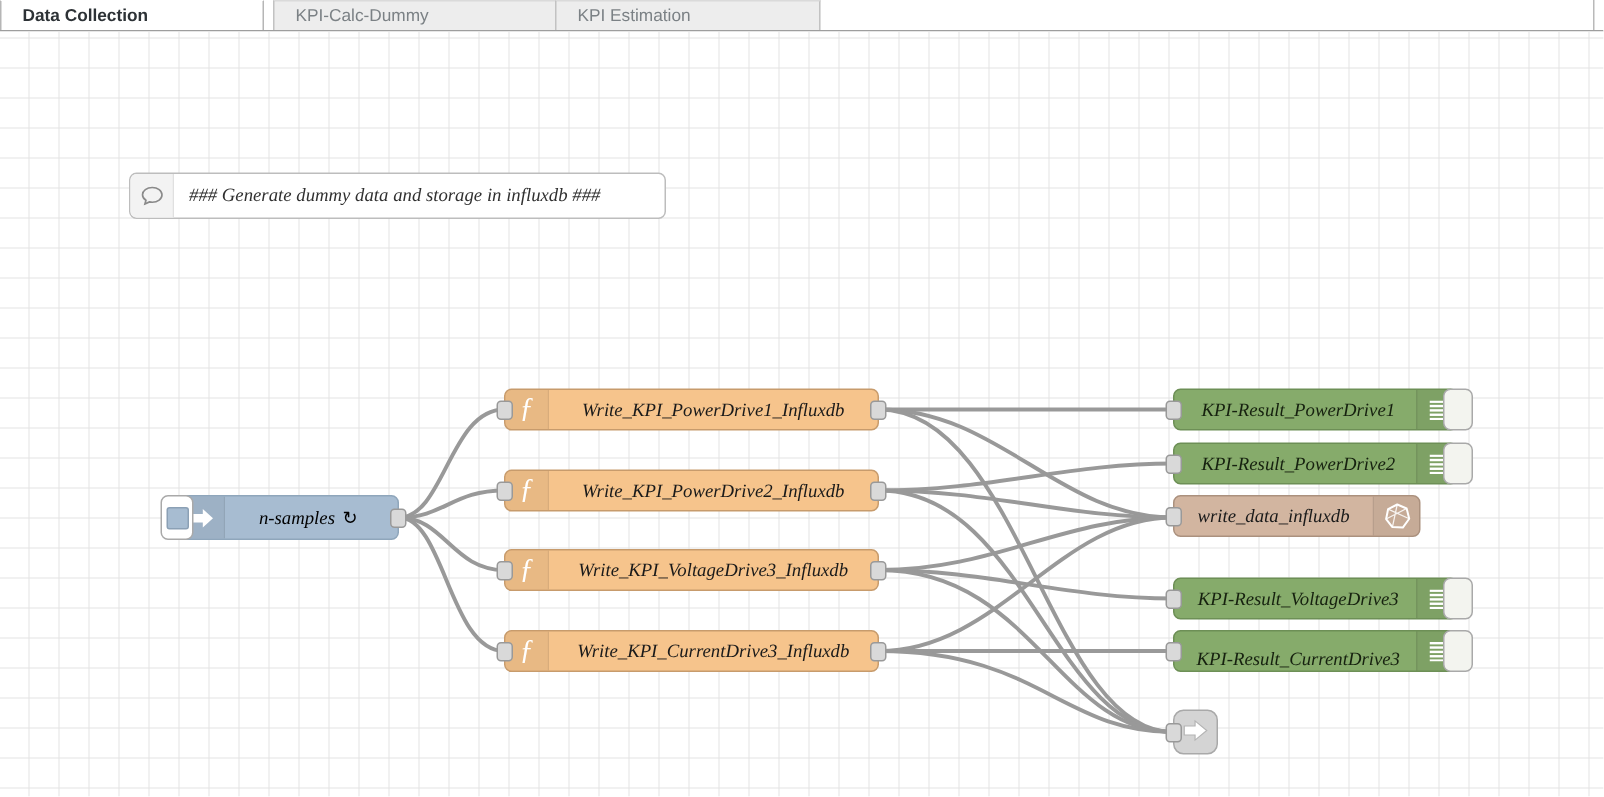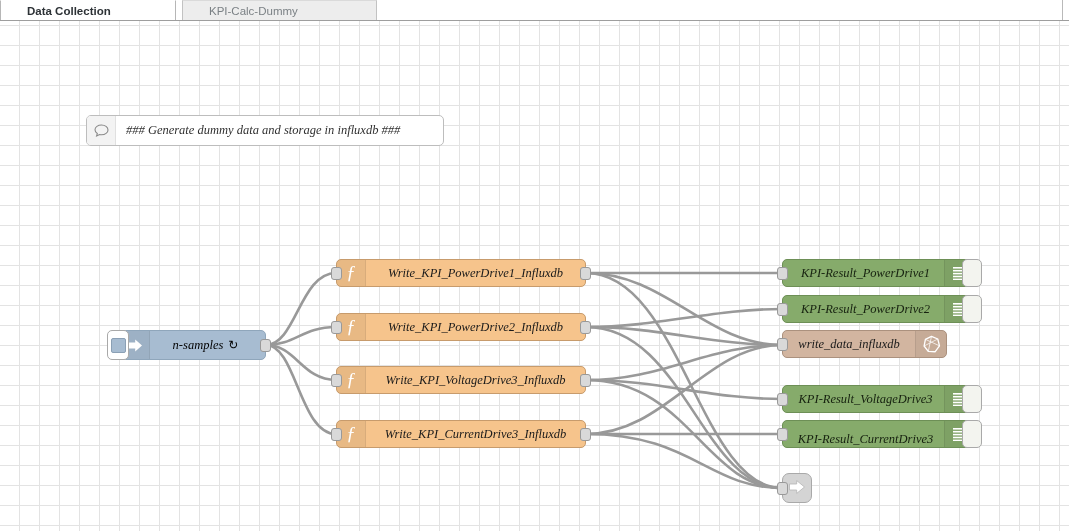--- a/index.html
+++ b/index.html
@@ -15,21 +15,21 @@
   #tabbar{
     position:absolute;left:0;top:0;width:1069px;height:21px;
     background:#ffffff;
     border-bottom:1px solid #9e9e9e;
     box-sizing:border-box;
   }
   .tab{
     position:absolute;top:0;height:20px;
     box-sizing:border-box;
     display:flex;align-items:center;
-    padding-left:26px;
+    padding-left:14px;
     font-size:11.5px;
     white-space:nowrap;
     overflow:hidden;
   }
   .tab.active{
     background:#ffffff;
     color:#2d3236;
     font-weight:bold;
     border-left:1px solid #b6b6b6;
     border-right:1px solid #b6b6b6;
@@ -184,20 +184,23 @@
 <div id="app">
 
   <div id="tabbar">
     <div id="tabrest"></div>
     <div class="tab active" style="left:0px;width:176px;">
       <span>Data Collection</span>
     </div>
     <div class="tab inactive" style="left:182px;width:195px;">
       <span>KPI-Calc-Dummy</span>
     </div>
+    <div class="tab inactive" style="left:370px;width:177px;">
+      <span>KPI Estimation</span>
+    </div>
   </div>
 
   <div id="canvas">
 
     <svg id="wires" viewBox="0 0 1069 510" preserveAspectRatio="none">
       <g fill="none" stroke="#999999" stroke-width="2.6" stroke-linecap="round">
 
         <path d="M266,324 C296,324 300,252 336,252"></path>
         <path d="M266,324 C296,324 302,306 336,306"></path>
         <path d="M266,324 C296,324 302,359 336,359"></path>

